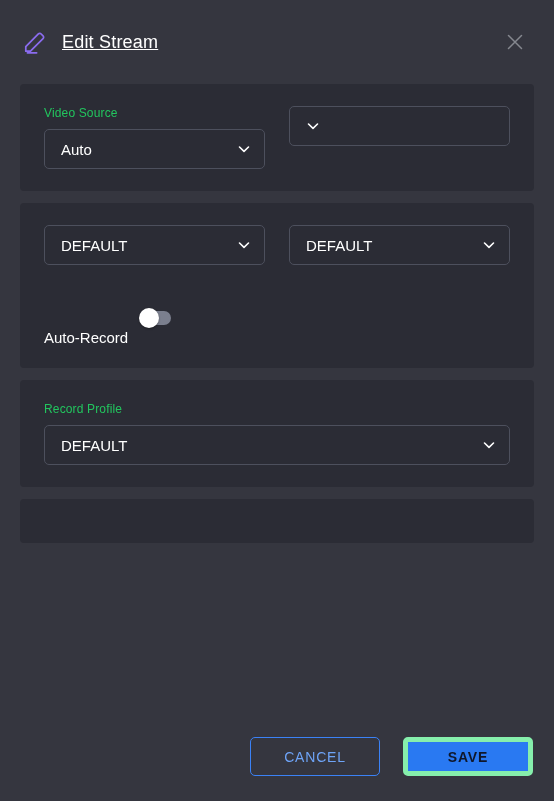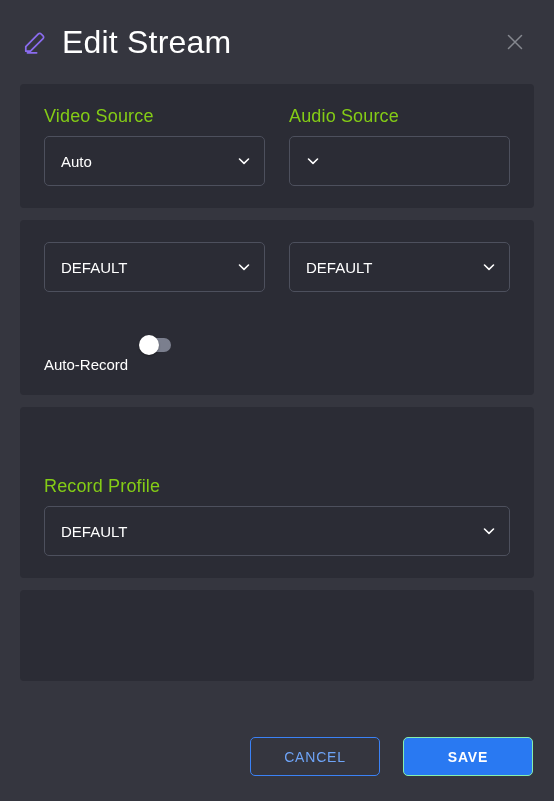--- a/index.html
+++ b/index.html
@@ -34,25 +34,26 @@
   }
   .edit-icon {
     width: 26px;
     height: 26px;
     flex: 0 0 26px;
     margin-left: 2px;
     margin-right: 14px;
     display: block;
   }
   .title {
-    font-size: 32px;
+    font-size: 18px;
     font-weight: 400;
     letter-spacing: .2px;
     color: #ffffff;
     white-space: nowrap;
+    text-decoration: underline;
   }
   .spacer { flex: 1 1 auto; }
   .close-btn {
     width: 30px;
     height: 30px;
     display: flex;
     align-items: center;
     justify-content: center;
     cursor: pointer;
     margin-right: 4px;
@@ -72,29 +73,29 @@
     margin-bottom: 12px;
   }
   .row {
     display: flex;
     gap: 24px;
   }
   .field {
     flex: 1 1 0;
     min-width: 0;
   }
-  .field.full { flex: 1 1 100%; margin-top: 47px; }
+  .field.full { flex: 1 1 100%; }
   .field-label {
-    font-size: 18px;
-    color: #84cc16;
+    font-size: 12px;
+    color: #22c55e;
     margin-bottom: 9px;
     letter-spacing: .15px;
   }
   .select {
-    height: 50px;
+    height: 40px;
     border: 1px solid #4d505d;
     border-radius: 5px;
     background: #2b2c35;
     display: flex;
     align-items: center;
     padding: 0 13px 0 16px;
     box-sizing: border-box;
     cursor: pointer;
   }
   .select-value {
@@ -167,22 +168,22 @@
     box-sizing: border-box;
   }
   .btn-cancel {
     border: 1px solid #3b82f6;
     color: #6ea4f7;
     background: transparent;
     font-weight: normal;
   }
   .btn-save {
     background: #2979f2;
-    color: #ffffff;
-    border: 1px solid #86efac;
+    color: #0f172a;
+    border: 5px solid #86efac;
   }
 </style>
 </head>
 <body>
 
 <div class="dialog">
 
   <div class="header">
     <svg class="edit-icon" viewBox="0 0 24 24" fill="none">
       <path d="M3.5 16.2 15.1 4.6a1.8 1.8 0 0 1 2.6 0l1.7 1.7a1.8 1.8 0 0 1 0 2.6L7.8 20.5H3.5v-4.3z" stroke="#8b6cef" stroke-width="1.6" stroke-linejoin="round"></path>
@@ -204,21 +205,20 @@
         <div class="field">
           <div class="field-label">Video Source</div>
           <div class="select">
             <span class="select-value">Auto</span>
             <svg class="chev" viewBox="0 0 14 14" fill="none">
               <path d="M2.5 5 7 9.3 11.5 5" stroke="#ffffff" stroke-width="1.6" stroke-linecap="round" stroke-linejoin="round"></path>
             </svg>
           </div>
         </div>
         <div class="field">
-          <div class="field-label">Audio Source</div>
           <div class="select">
             <svg class="chev" viewBox="0 0 14 14" fill="none">
               <path d="M2.5 5 7 9.3 11.5 5" stroke="#ffffff" stroke-width="1.6" stroke-linecap="round" stroke-linejoin="round"></path>
             </svg>
           </div>
         </div>
       </div>
     </div>
 
     <div class="card">

